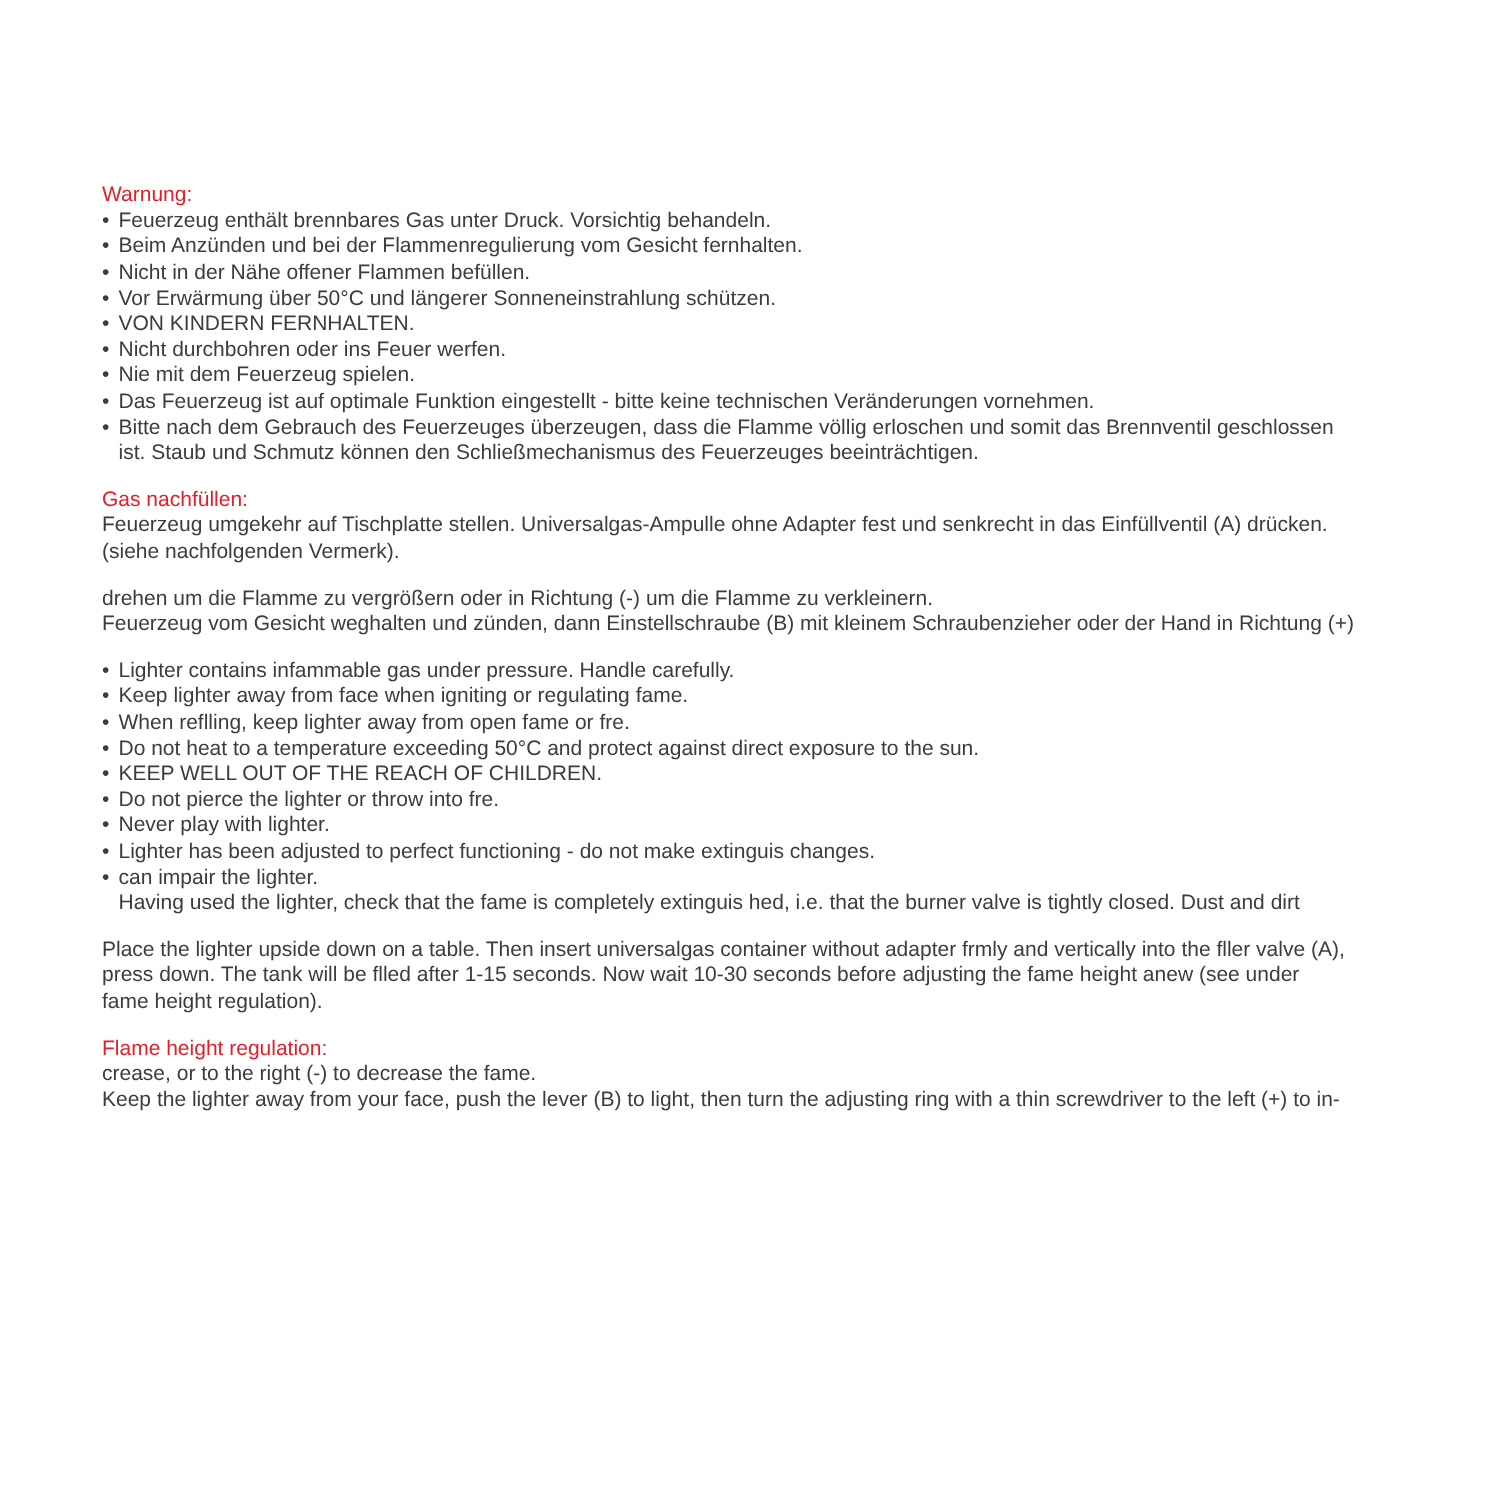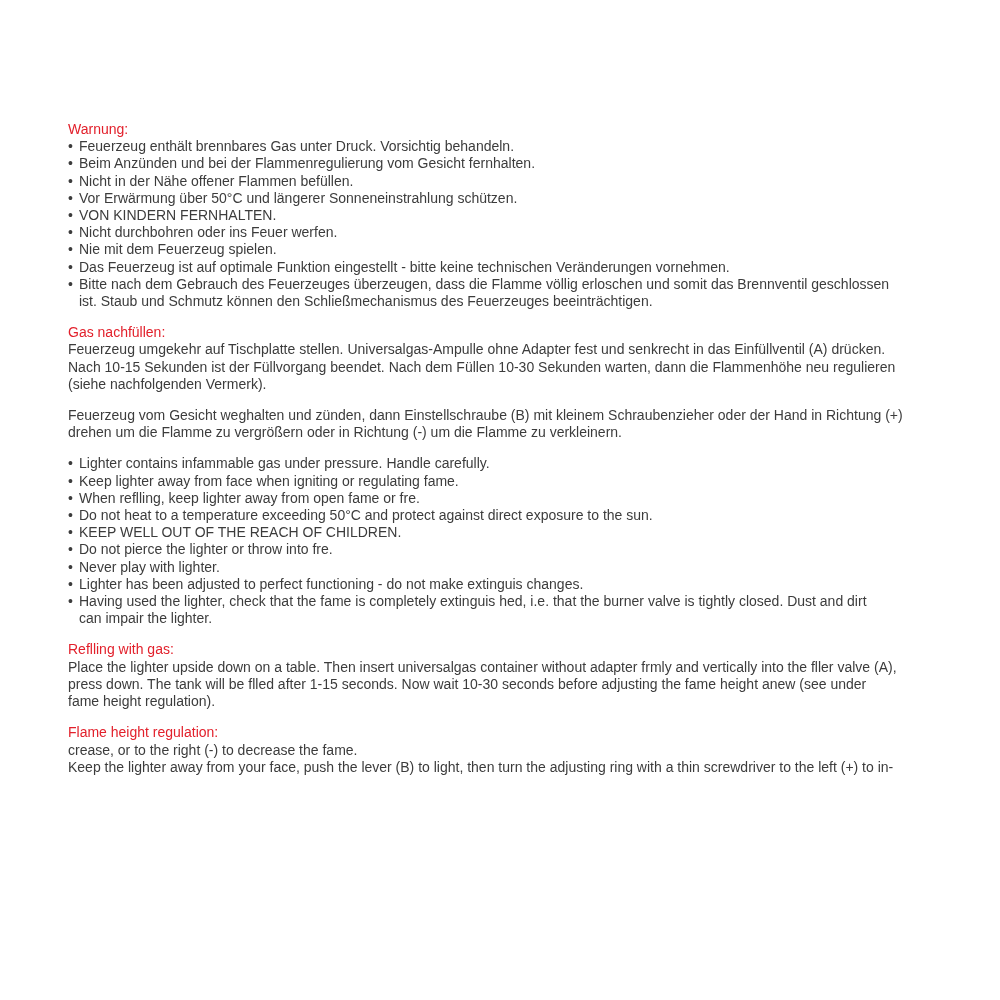--- a/index.html
+++ b/index.html
@@ -98,26 +98,25 @@
           <span class="bullet">•</span>
           <span class="item-lines">
             <div class="text-line">Bitte nach dem Gebrauch des Feuerzeuges überzeugen, dass die Flamme völlig erloschen und somit das Brennventil geschlossen</div>
             <div class="text-line">ist. Staub und Schmutz können den Schließmechanismus des Feuerzeuges beeinträchtigen.</div>
           </span>
         </div>
       </section>
       <section class="section">
         <div class="heading">Gas nachfüllen:</div>
         <div class="text-line">Feuerzeug umgekehr auf Tischplatte stellen. Universalgas-Ampulle ohne Adapter fest und senkrecht in das Einfüllventil (A) drücken.</div>
-        <div class="text-line">Nach 10-15 Sekunden ist der Füllvorgang beendet. Nach dem Füllen 10-30 Sekunden warten, dann die Flammenhöhe neu regulieren</div>
         <div class="text-line">(siehe nachfolgenden Vermerk).</div>
       </section>
       <section class="section">
+        <div class="text-line">drehen um die Flamme zu vergrößern oder in Richtung (-) um die Flamme zu verkleinern.</div>
         <div class="text-line">Feuerzeug vom Gesicht weghalten und zünden, dann Einstellschraube (B) mit kleinem Schraubenzieher oder der Hand in Richtung (+)</div>
-        <div class="text-line">drehen um die Flamme zu vergrößern oder in Richtung (-) um die Flamme zu verkleinern.</div>
       </section>
       <section class="section">
         <div class="bullet-item">
           <span class="bullet">•</span>
           <span class="item-lines">
             <div class="text-line">Lighter contains infammable gas under pressure. Handle carefully.</div>
           </span>
         </div>
         <div class="bullet-item">
           <span class="bullet">•</span>
@@ -157,27 +156,26 @@
         </div>
         <div class="bullet-item">
           <span class="bullet">•</span>
           <span class="item-lines">
             <div class="text-line">Lighter has been adjusted to perfect functioning - do not make extinguis changes.</div>
           </span>
         </div>
         <div class="bullet-item">
           <span class="bullet">•</span>
           <span class="item-lines">
+            <div class="text-line">can impair the lighter.</div>
             <div class="text-line">Having used the lighter, check that the fame is completely extinguis hed, i.e. that the burner valve is tightly closed. Dust and dirt</div>
-            <div class="text-line">can impair the lighter.</div>
           </span>
         </div>
       </section>
       <section class="section">
-        <div class="heading">Reflling with gas:</div>
         <div class="text-line">Place the lighter upside down on a table. Then insert universalgas container without adapter frmly and vertically into the fller valve (A),</div>
         <div class="text-line">press down. The tank will be flled after 1-15 seconds. Now wait 10-30 seconds before adjusting the fame height anew (see under</div>
         <div class="text-line">fame height regulation).</div>
       </section>
       <section class="section">
         <div class="heading">Flame height regulation:</div>
         <div class="text-line">crease, or to the right (-) to decrease the fame.</div>
         <div class="text-line">Keep the lighter away from your face, push the lever (B) to light, then turn the adjusting ring with a thin screwdriver to the left (+) to in-</div>
       </section>
     </main>

